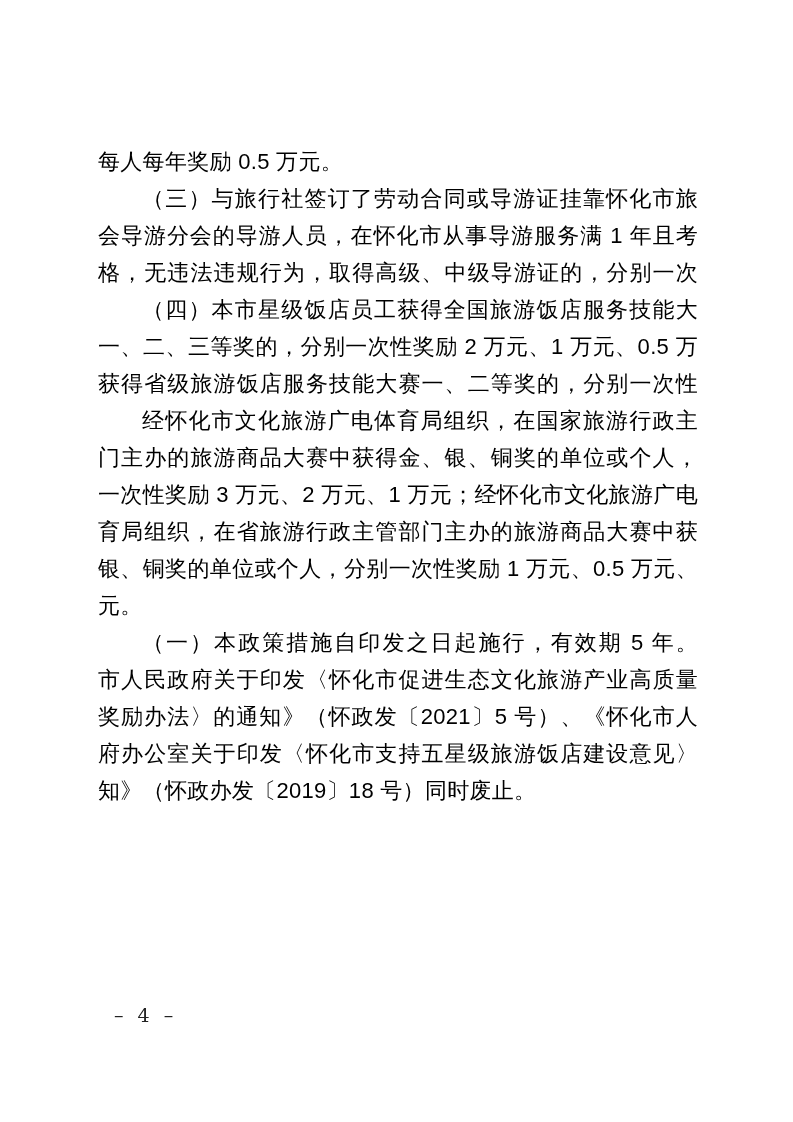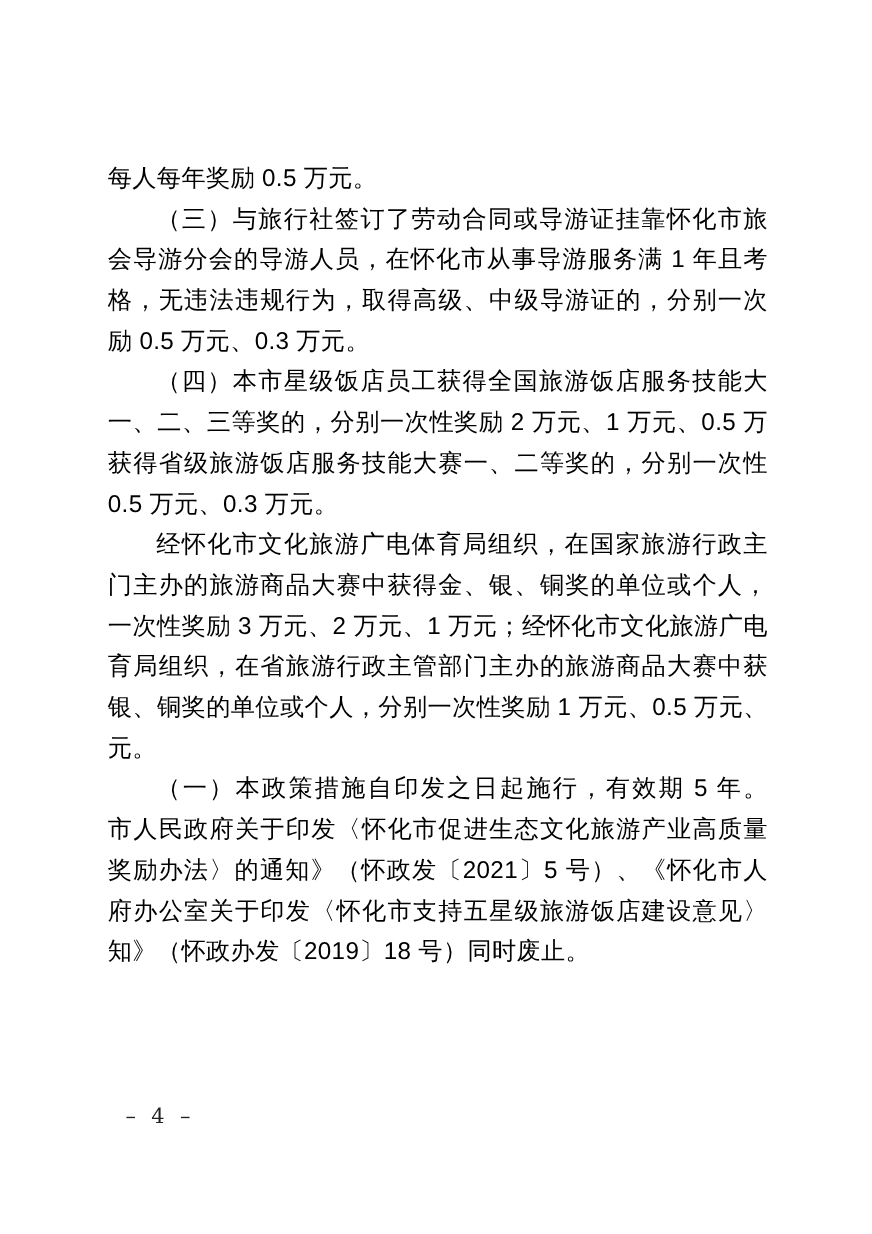--- a/index.html
+++ b/index.html
@@ -53,25 +53,23 @@
 </head>
 <body>
 
 <div class="page">
   <div class="body-text">
 
   <div class="line">每人每年奖励 0.5 万元。</div>
       <div class="line indent justify">（三）与旅行社签订了劳动合同或导游证挂靠怀化市旅游协</div>
       <div class="line justify">会导游分会的导游人员，在怀化市从事导游服务满 1 年且考核合</div>
       <div class="line justify">格，无违法违规行为，取得高级、中级导游证的，分别一次性奖</div>
-      <div class="line">励 0.5 万元、0.3 万元。</div>
       <div class="line indent justify">（四）本市星级饭店员工获得全国旅游饭店服务技能大赛</div>
       <div class="line justify">一、二、三等奖的，分别一次性奖励 2 万元、1 万元、0.5 万元；</div>
       <div class="line justify">获得省级旅游饭店服务技能大赛一、二等奖的，分别一次性奖励</div>
-      <div class="line">0.5 万元、0.3 万元。</div>
       <div class="line indent justify">经怀化市文化旅游广电体育局组织，在国家旅游行政主管部</div>
       <div class="line justify">门主办的旅游商品大赛中获得金、银、铜奖的单位或个人，分别</div>
       <div class="line justify">一次性奖励 3 万元、2 万元、1 万元；经怀化市文化旅游广电体</div>
       <div class="line justify">育局组织，在省旅游行政主管部门主办的旅游商品大赛中获得金、</div>
       <div class="line justify">银、铜奖的单位或个人，分别一次性奖励 1 万元、0.5 万元、0.3 万</div>
       <div class="line">元。</div>
       <div class="line indent justify">（一）本政策措施自印发之日起施行，有效期 5 年。《怀化</div>
       <div class="line justify">市人民政府关于印发〈怀化市促进生态文化旅游产业高质量发展</div>
       <div class="line justify">奖励办法〉的通知》（怀政发〔2021〕5 号）、《怀化市人民政</div>
       <div class="line justify">府办公室关于印发〈怀化市支持五星级旅游饭店建设意见〉的通</div>

